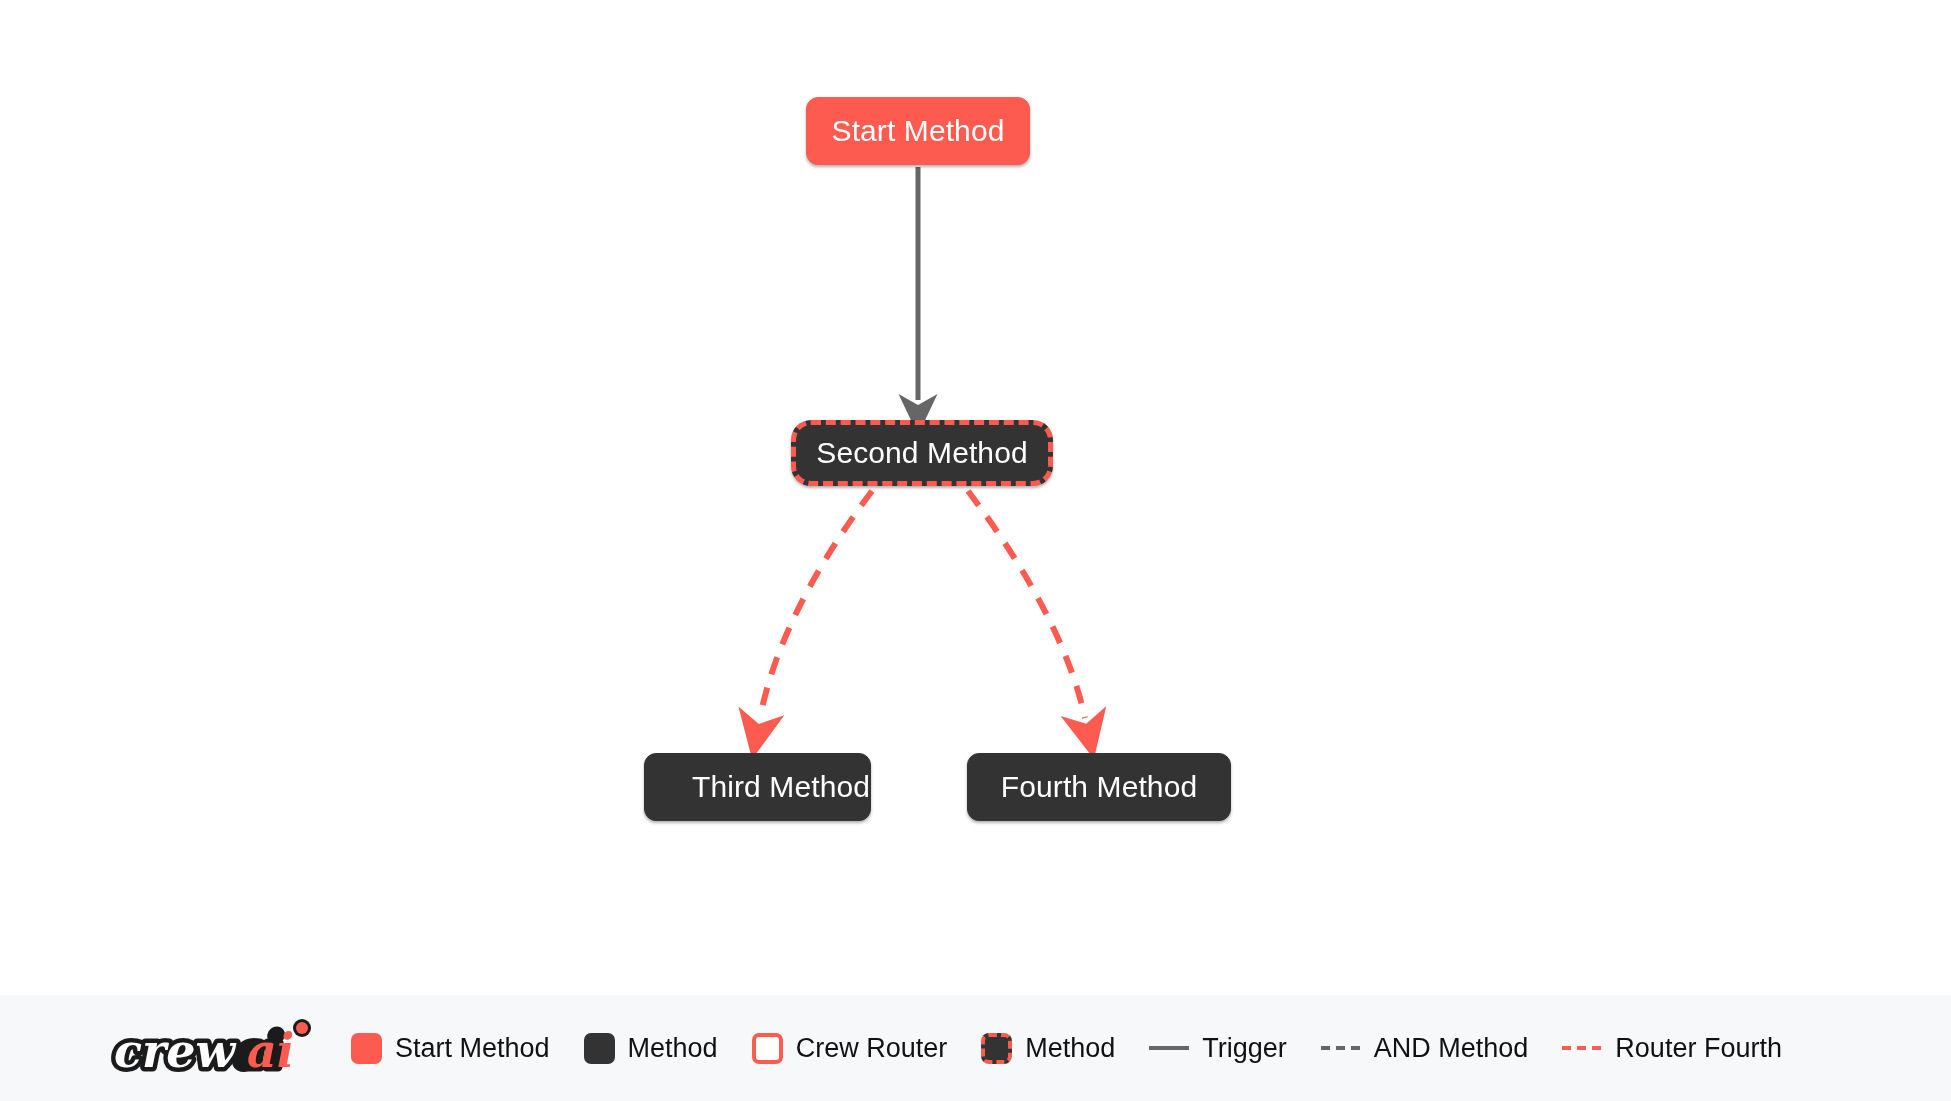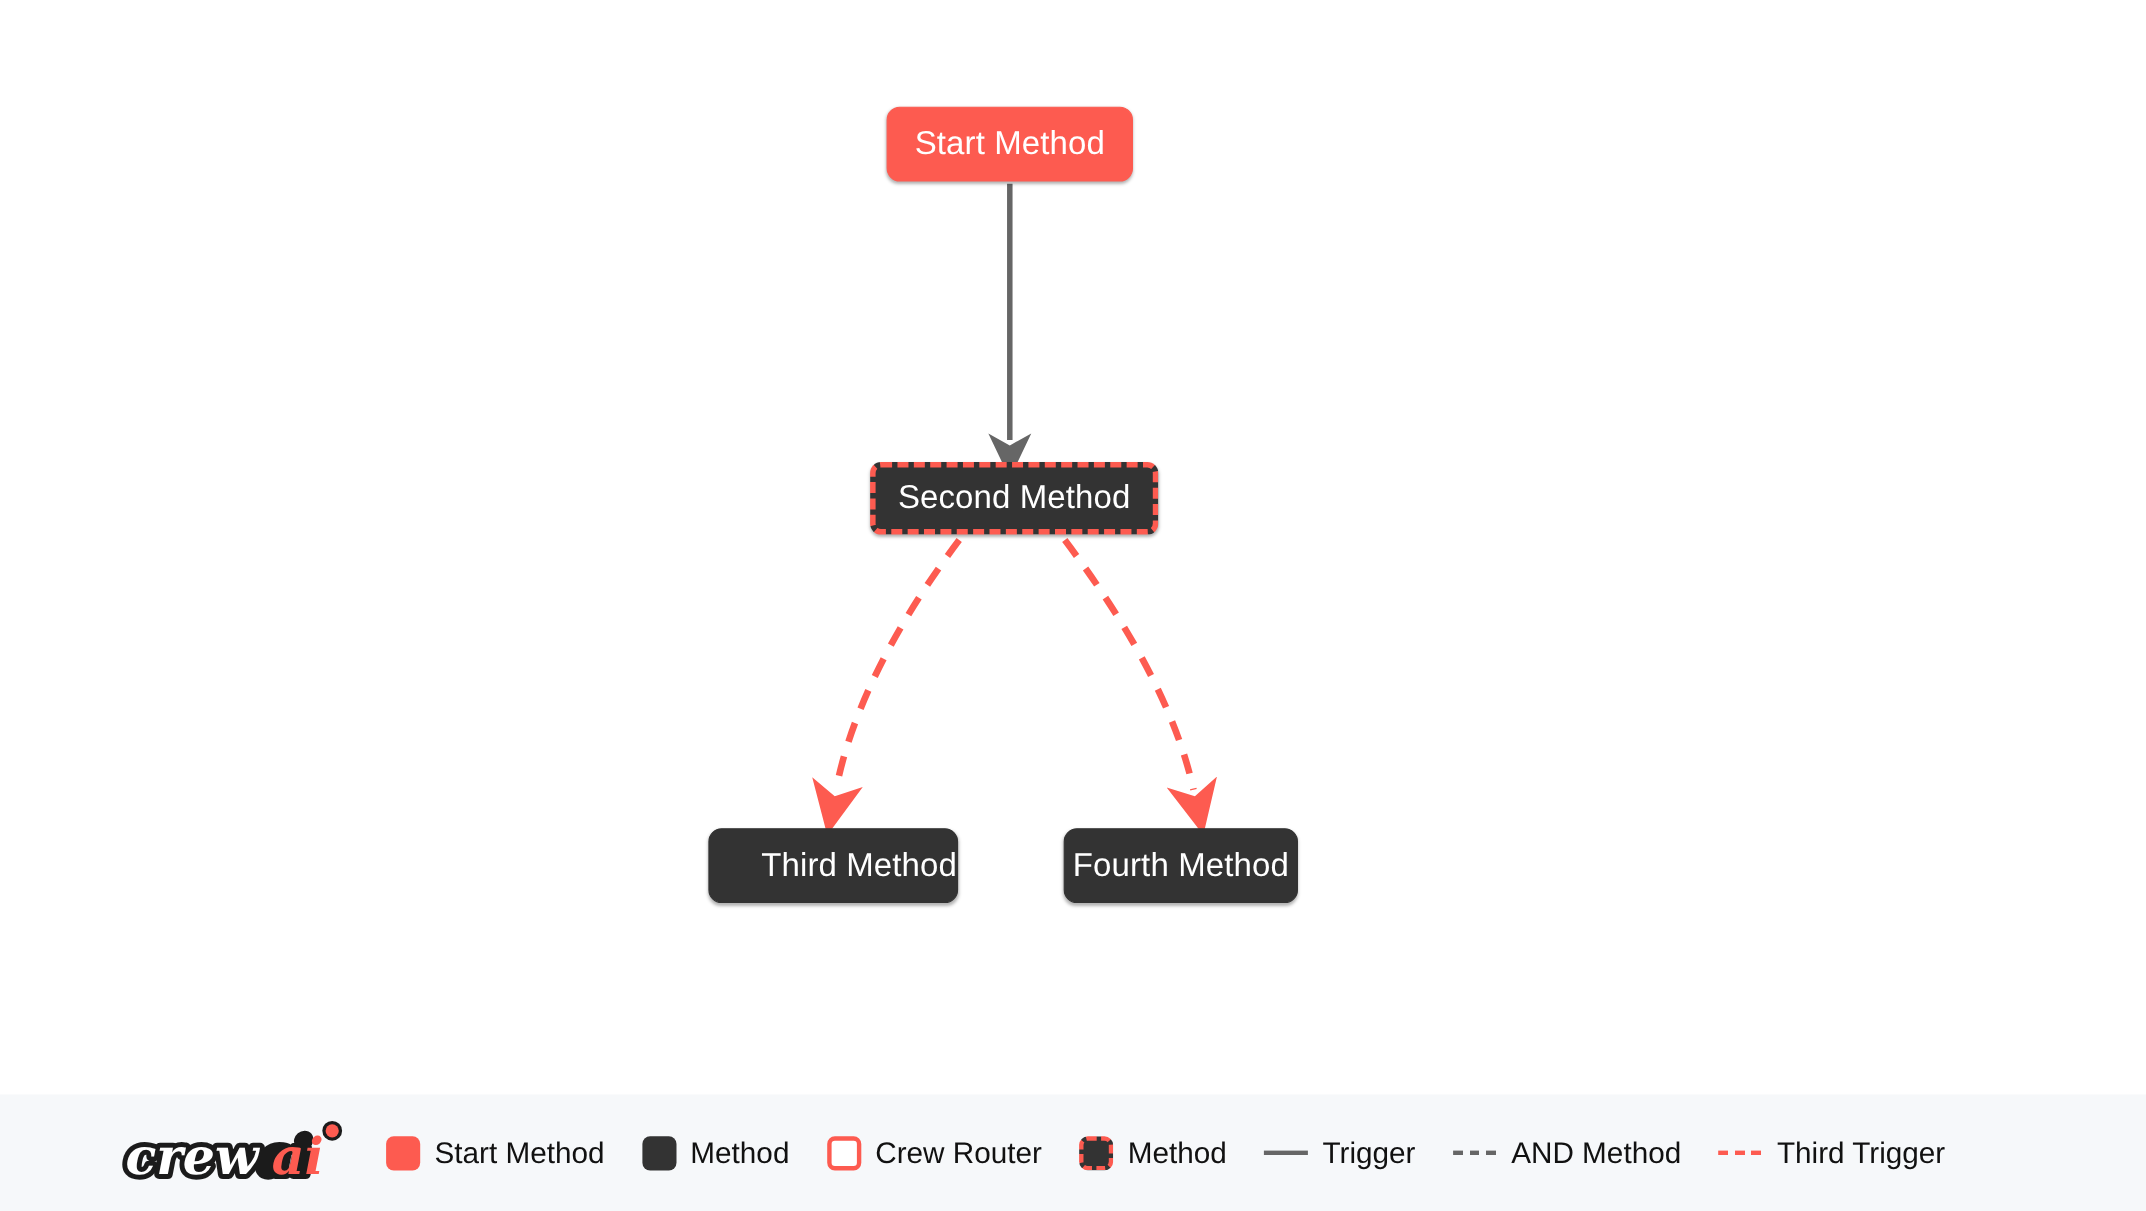--- a/index.html
+++ b/index.html
@@ -52,21 +52,21 @@
     box-shadow: 0 2px 3px rgba(0,0,0,0.30);
   }
   .node-method {
     background: #333333;
     border: 1px solid #333333;
     box-shadow: 0 2px 3px rgba(0,0,0,0.30);
   }
   .node-router {
     background: #333333;
     border: 5px dashed #fd5b50;
-    border-radius: 10px;
+    border-radius: 20px;
     box-shadow: 0 2px 3px rgba(0,0,0,0.30);
   }
 
   #legend-bar {
     position: absolute;
     left: 0;
     top: 995px;
     width: 1951px;
     height: 106px;
     background: #f6f8fa;
@@ -142,21 +142,21 @@
   </div>
 
   <div class="node node-router" style="left:791px; top:420px; width:262px; height:66px;">
     <span>Second Method</span>
   </div>
 
   <div class="node node-method" style="left:644px; top:753px; width:227px; height:68px;justify-content:flex-end;">
     <span>Third Method</span>
   </div>
 
-  <div class="node node-method" style="left:967px; top:753px; width:213px; height:68px;">
+  <div class="node node-method" style="left:967px; top:753px; width:264px; height:68px;">
     <span>Fourth Method</span>
   </div>
 
 </div>
 
 <div id="legend-bar">
 
   <svg id="legend-logo" viewBox="0 0 215 74">
     <text x="6" y="56" font-family="'DejaVu Serif', serif" font-size="46" font-weight="bold" font-style="italic" stroke="#1b1b1b" stroke-width="9" stroke-linejoin="round" fill="none">crewai</text>
     <text x="6" y="56" font-family="'DejaVu Serif', serif" font-size="46" font-weight="bold" font-style="italic" fill="#ffffff">crew</text>
@@ -190,16 +190,16 @@
     <span class="legend-label">Trigger</span>
   </div>
 
   <div class="legend-item">
     <span class="line-swatch line-dash-gray"></span>
     <span class="legend-label">AND Method</span>
   </div>
 
   <div class="legend-item">
     <span class="line-swatch line-dash-red"></span>
-    <span class="legend-label">Third Trigger</span>
+    <span class="legend-label">Router Fourth</span>
   </div>
 
 </div>
 
 </body></html>

